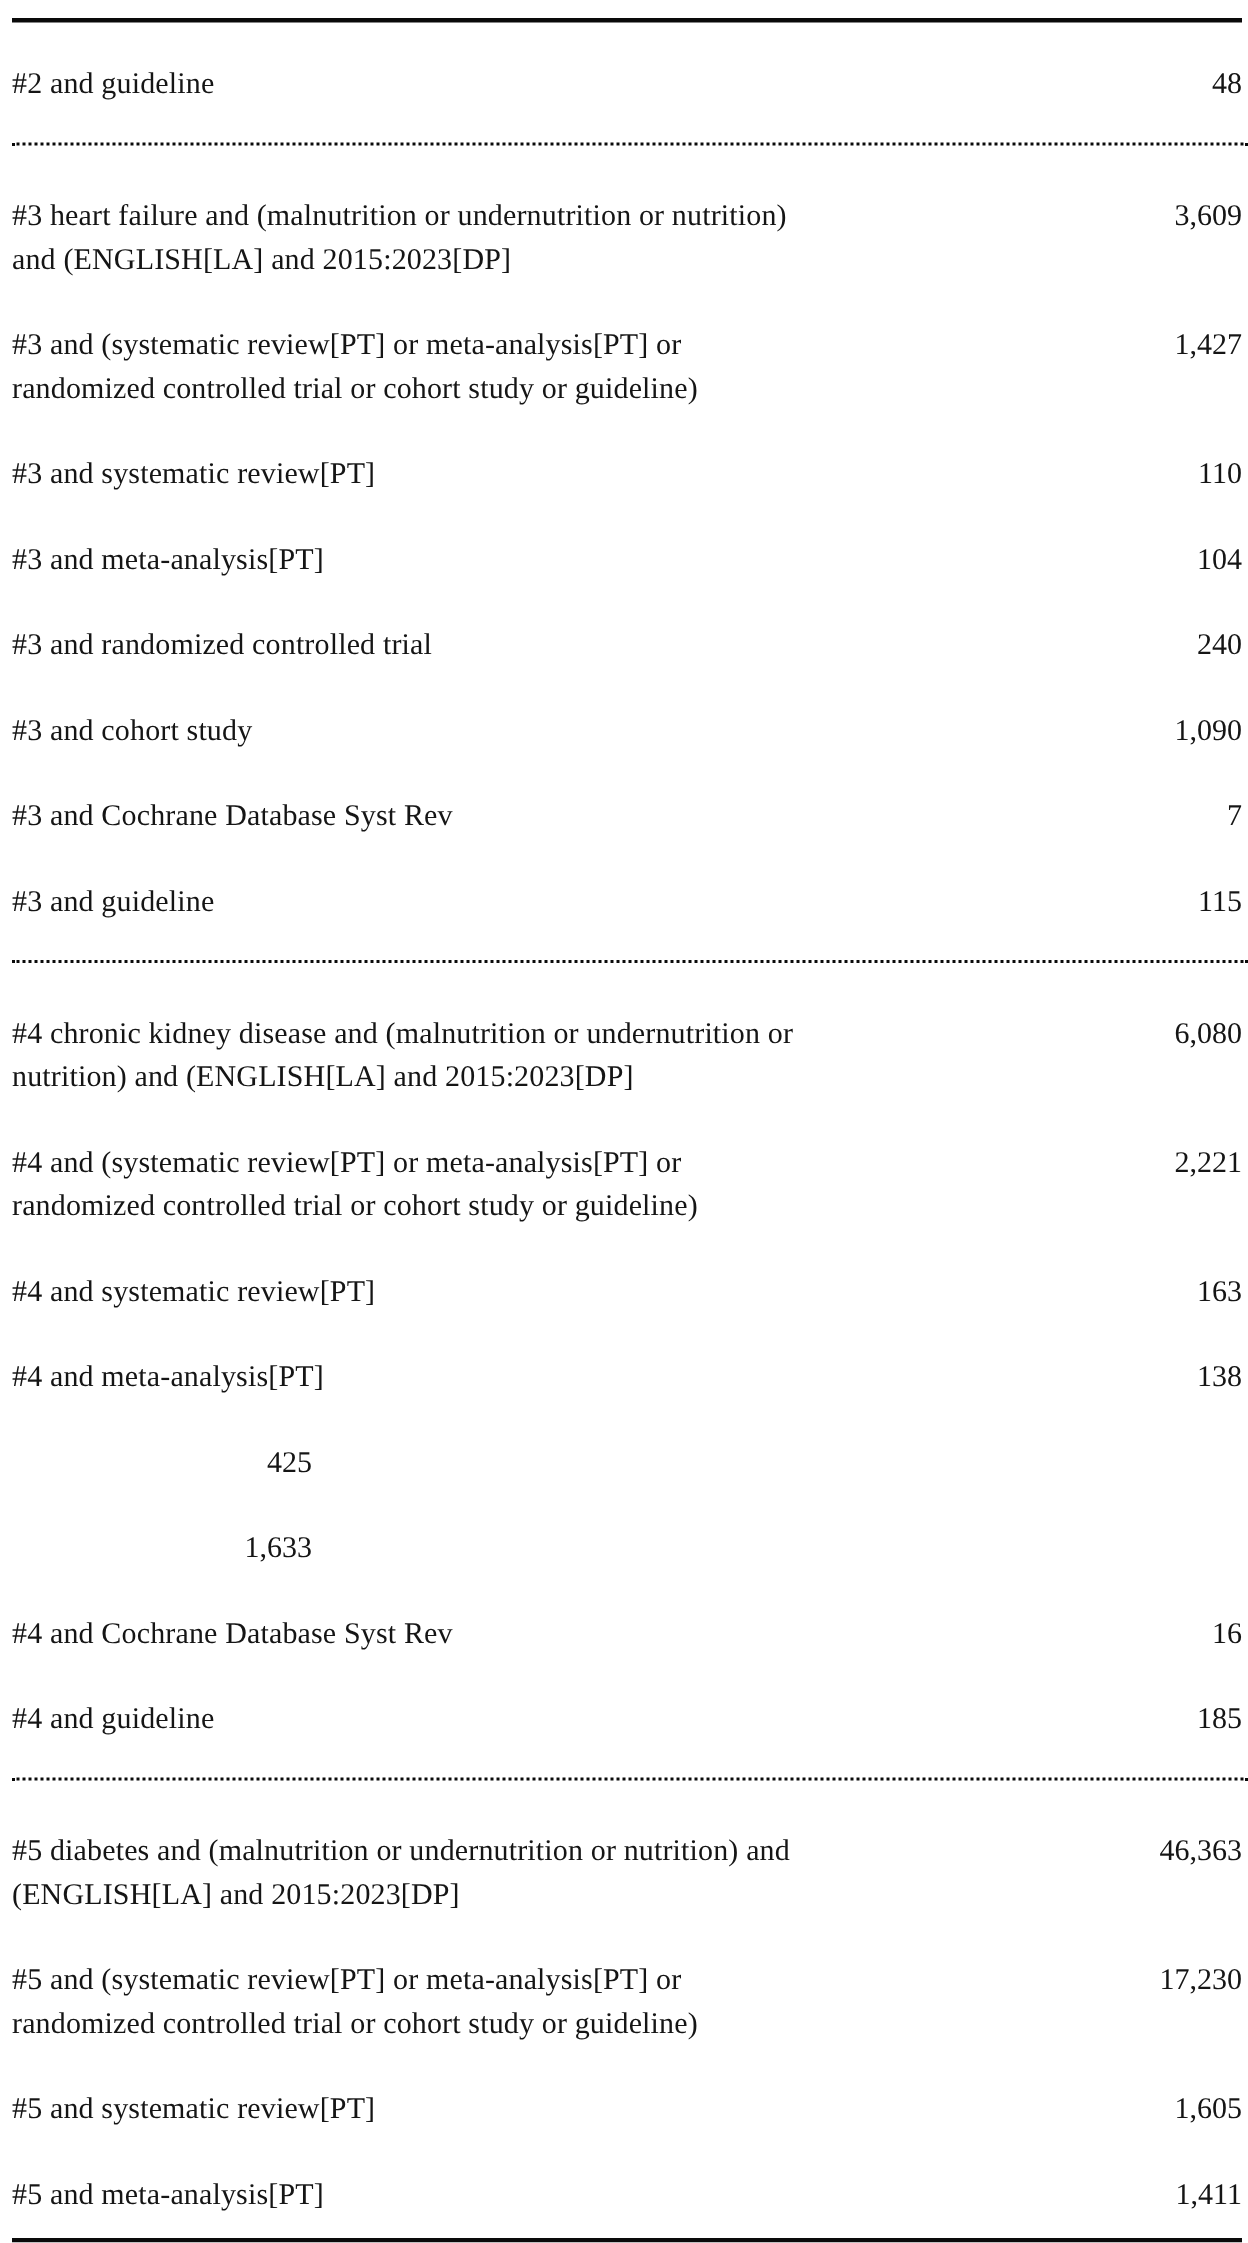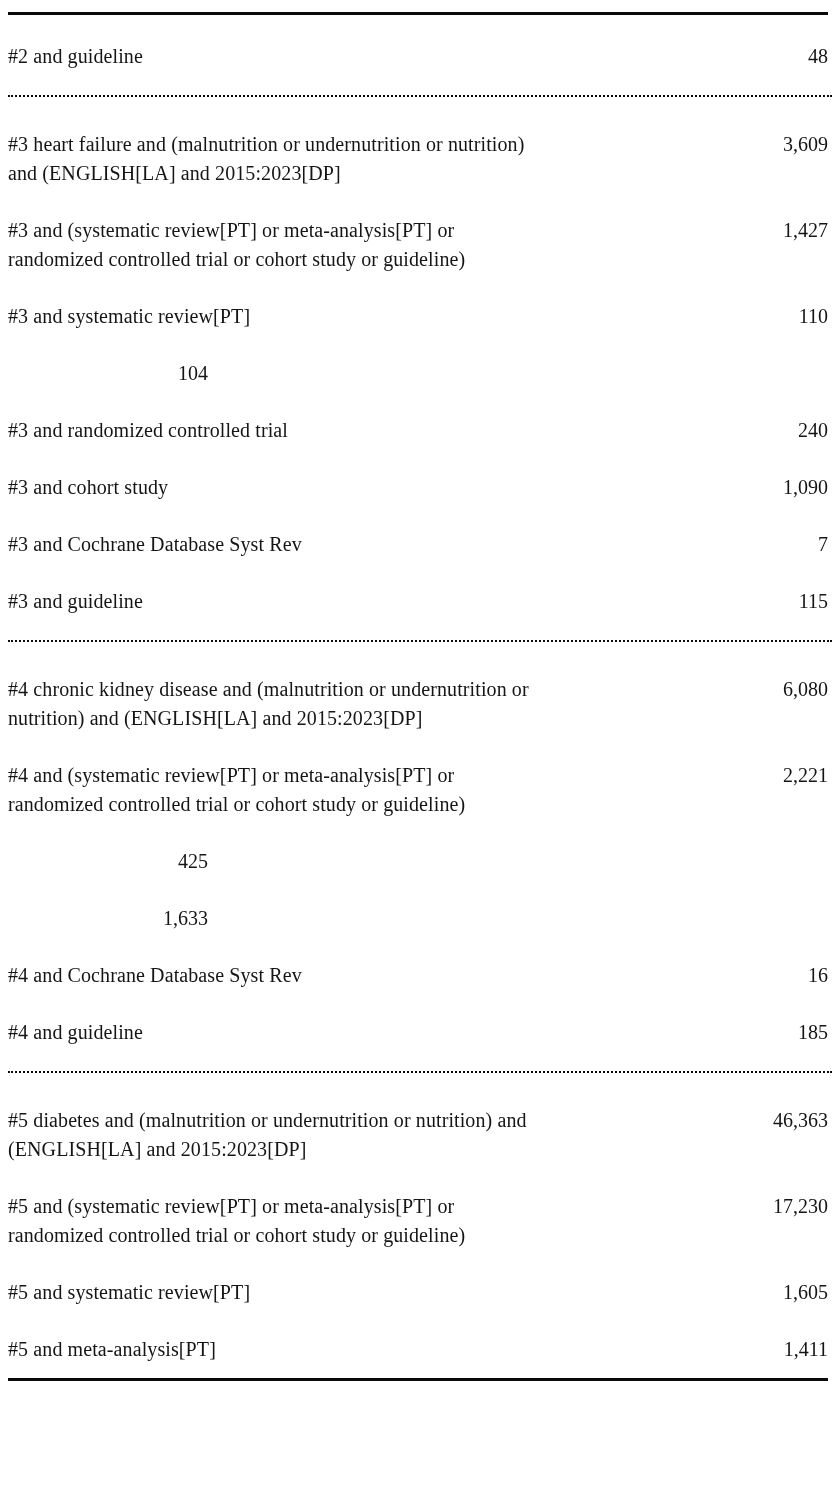--- a/index.html
+++ b/index.html
@@ -81,20 +81,21 @@
         <div class="row">
     <div class="query">#3 and (systematic review[PT] or meta-analysis[PT] or
 randomized controlled trial or cohort study or guideline)</div>
     <div class="count">1,427</div>
   </div>
         <div class="row">
     <div class="query">#3 and systematic review[PT]</div>
     <div class="count">110</div>
   </div>
         <div class="row">
+    <div class="query">#3 and meta-analysis[PT]</div>
     <div class="count">104</div>
   </div>
         <div class="row">
     <div class="query">#3 and randomized controlled trial</div>
     <div class="count">240</div>
   </div>
         <div class="row">
     <div class="query">#3 and cohort study</div>
     <div class="count">1,090</div>
   </div>
@@ -111,20 +112,28 @@
       <div class="section">
         <div class="row">
     <div class="query">#4 chronic kidney disease and (malnutrition or undernutrition or
 nutrition) and (ENGLISH[LA] and 2015:2023[DP]</div>
     <div class="count">6,080</div>
   </div>
         <div class="row">
     <div class="query">#4 and (systematic review[PT] or meta-analysis[PT] or
 randomized controlled trial or cohort study or guideline)</div>
     <div class="count">2,221</div>
+  </div>
+        <div class="row">
+    <div class="query">#4 and systematic review[PT]</div>
+    <div class="count">163</div>
+  </div>
+        <div class="row">
+    <div class="query">#4 and meta-analysis[PT]</div>
+    <div class="count">138</div>
   </div>
         <div class="row">
     <div class="count">425</div>
   </div>
         <div class="row">
     <div class="count">1,633</div>
   </div>
         <div class="row">
     <div class="query">#4 and Cochrane Database Syst Rev</div>
     <div class="count">16</div>

